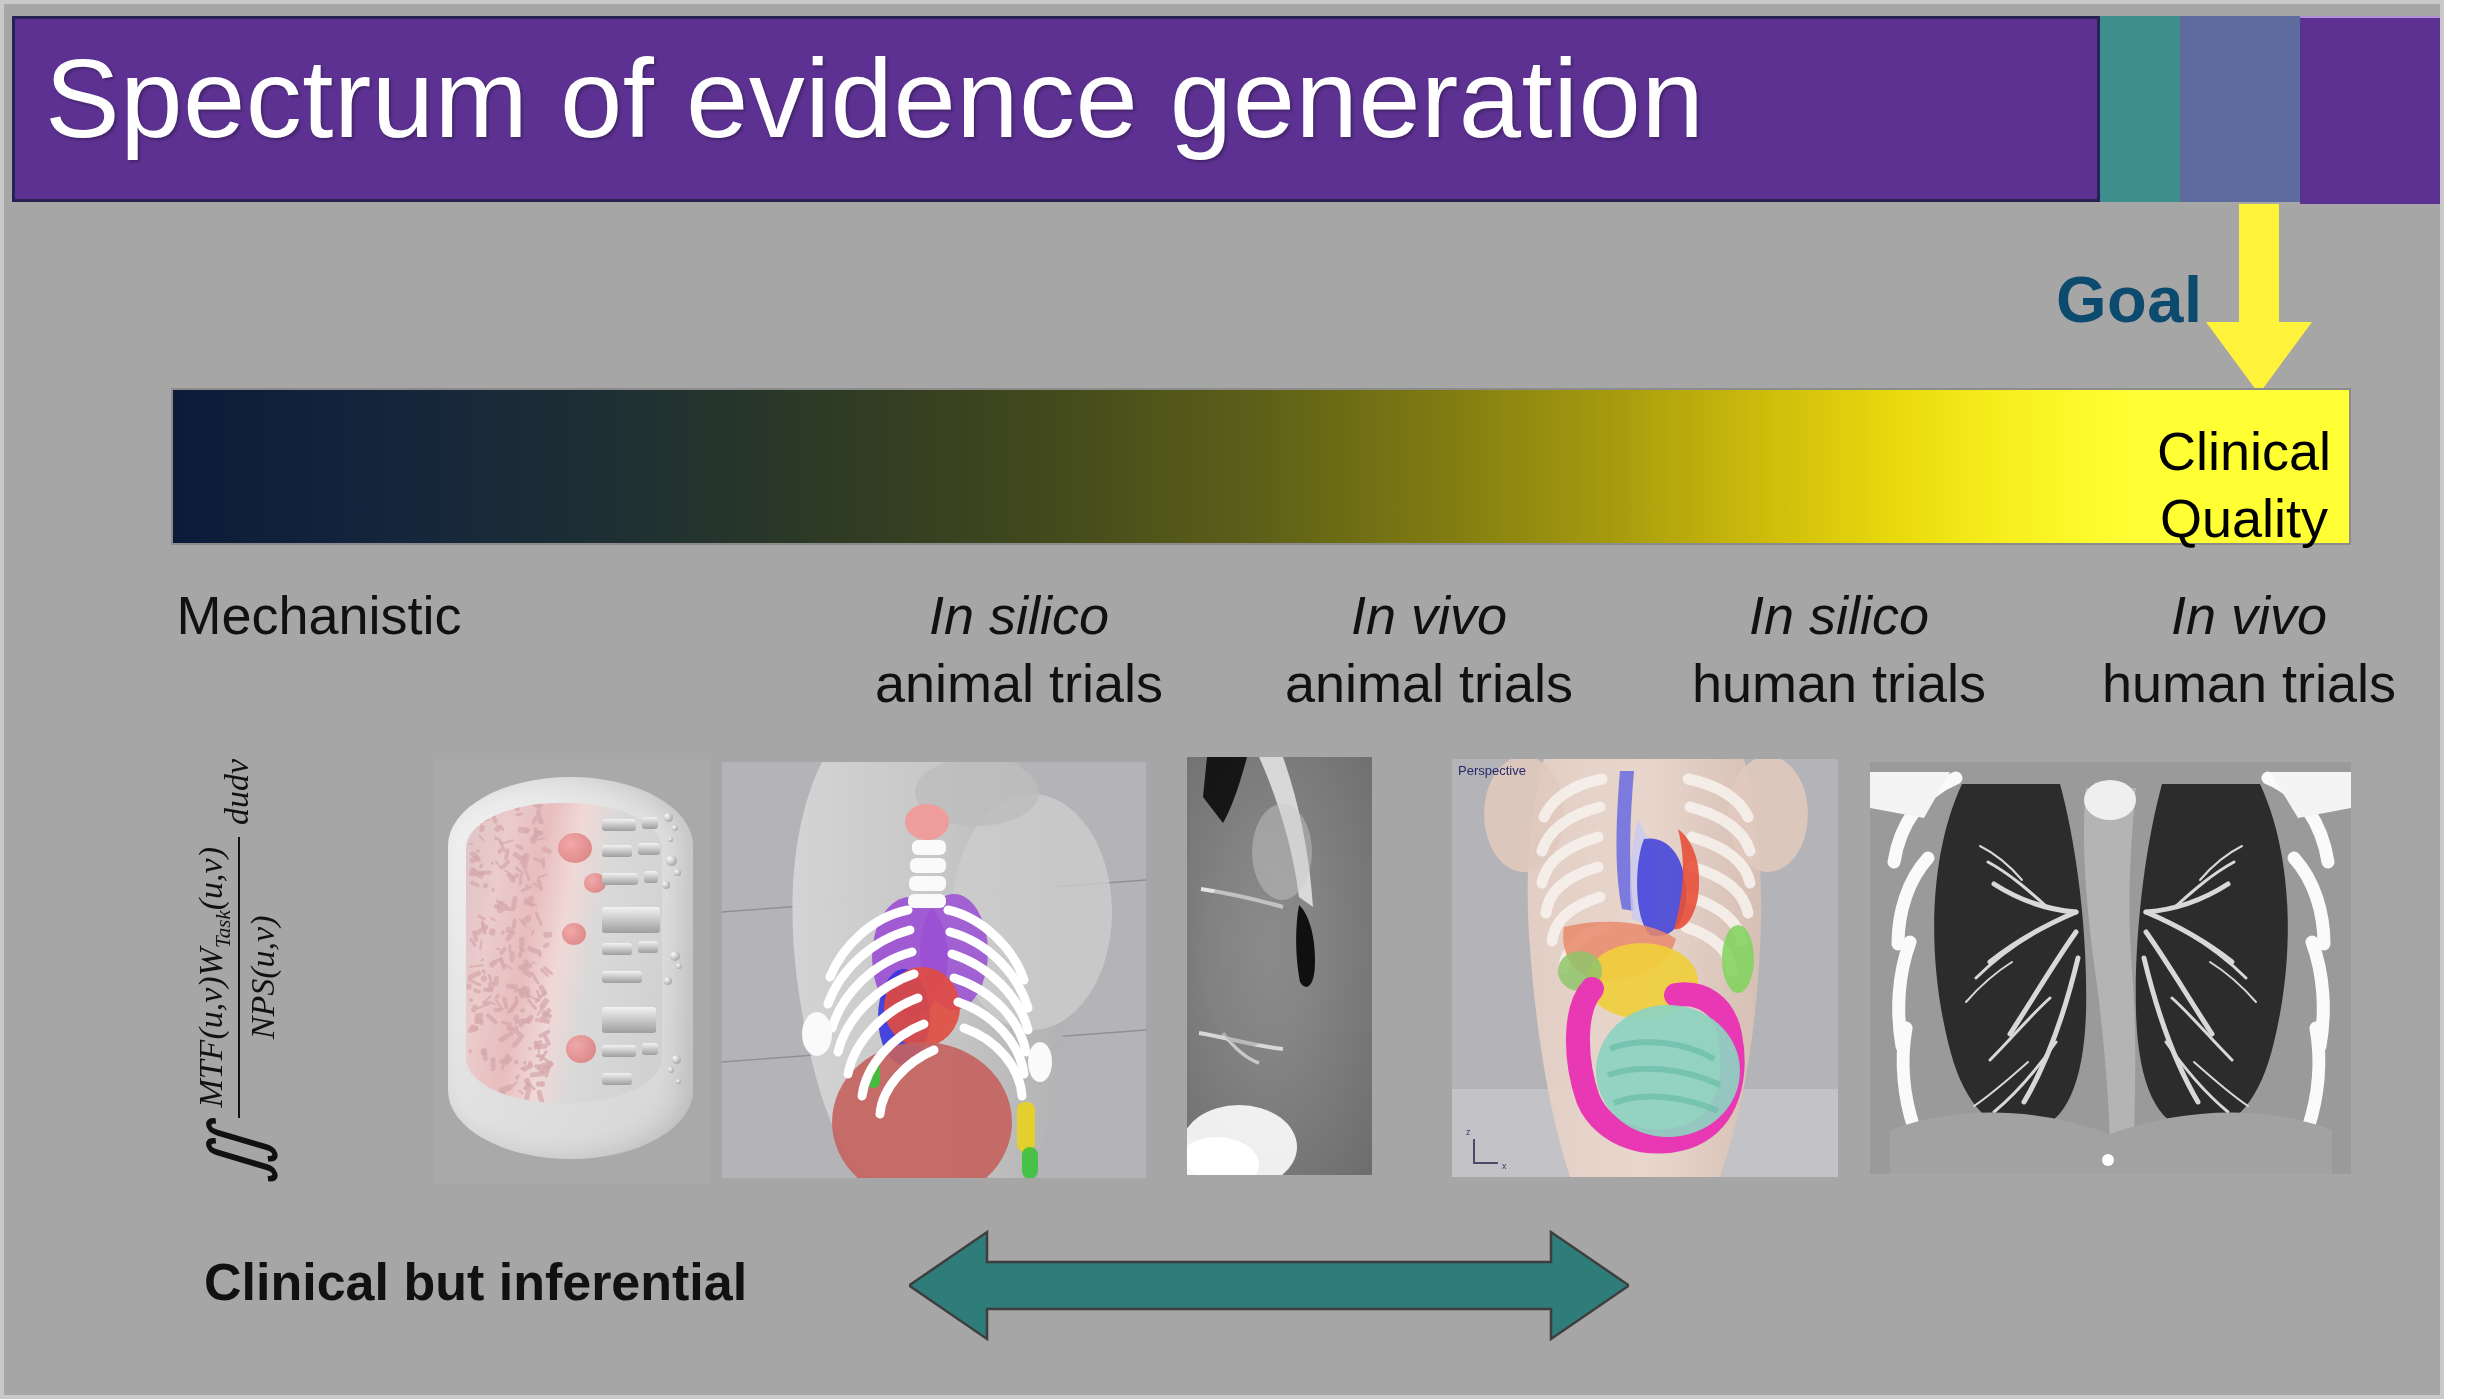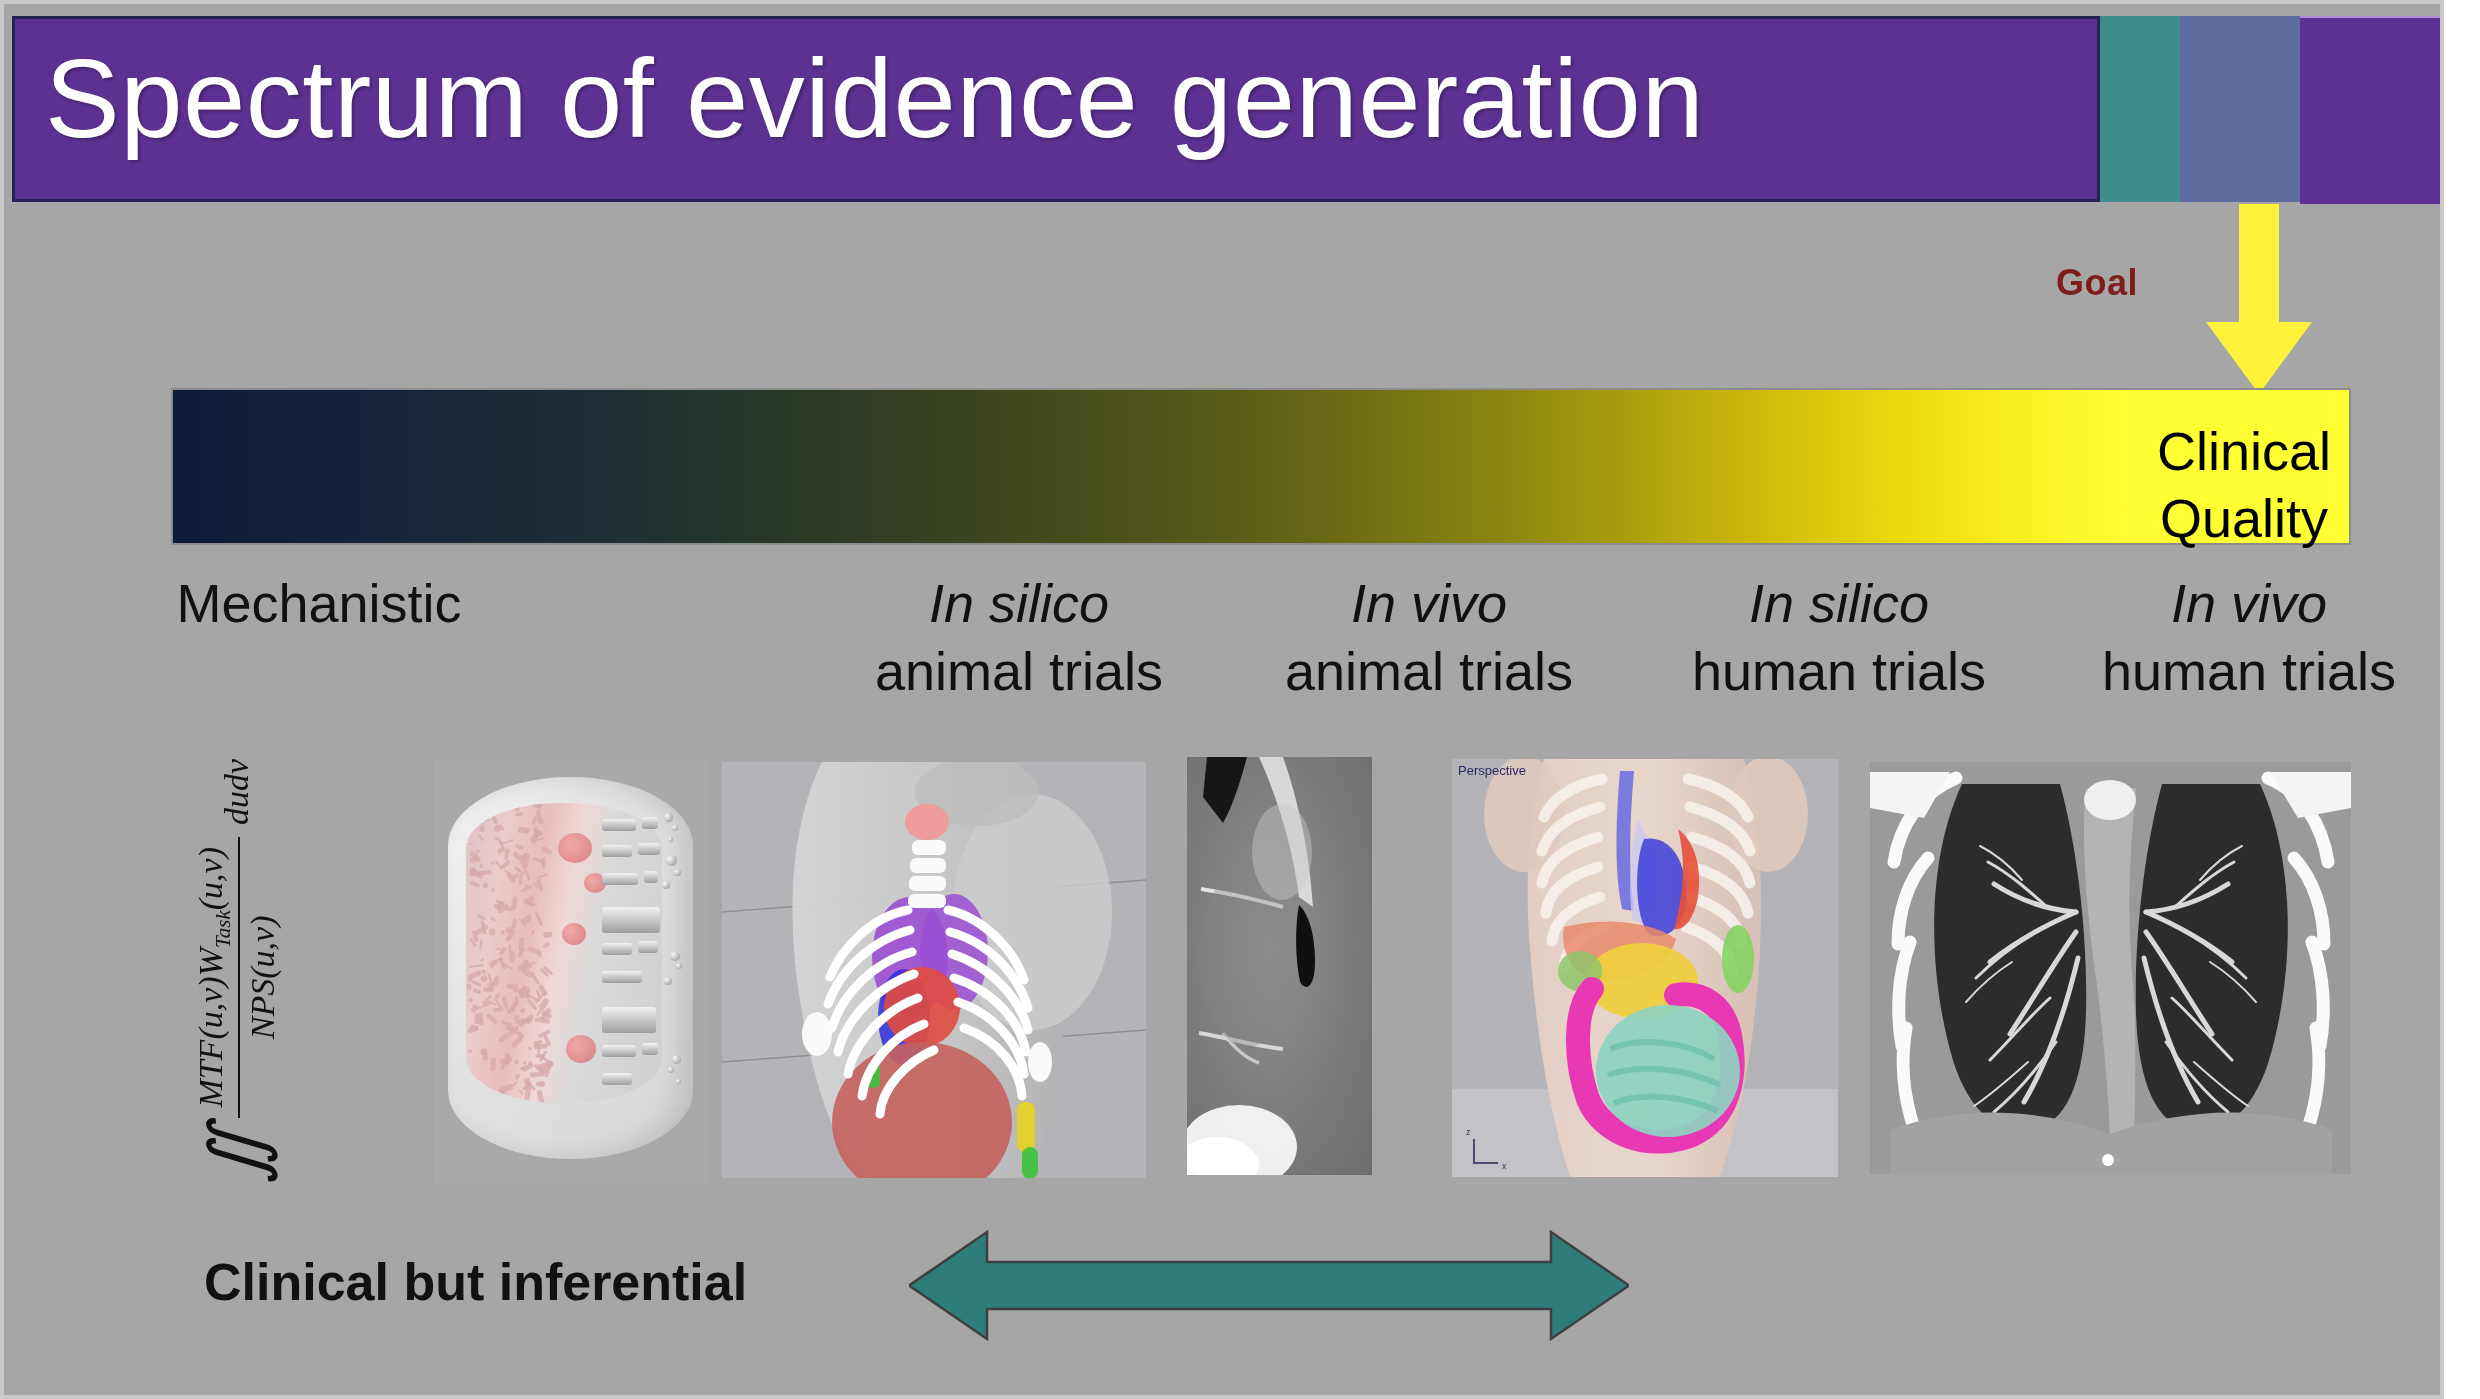--- a/index.html
+++ b/index.html
@@ -38,23 +38,23 @@
   
   .accent{position:absolute;top:12px;height:186px;}
   #accent-teal  {left:2096px; width:80px;  background:#3E8E8E;}
   #accent-blue  {left:2176px; width:120px; background:#5E6B9E;}
   #accent-purple{left:2296px; width:184px; background:#5C3191;border-top:2px solid #B18FD6;}
 
   
   #goal-label{
     position:absolute;
     left:2052px; top:258px;
-    font-size:36px;
+    font-size:65px;
     font-weight:bold;
-    color:#7f1d1d;
+    color:#0c4a6e;
     letter-spacing:0.5px;
   }
   #goal-arrow{
     position:absolute;
     left:2202px; top:200px;
     width:106px; height:190px;
   }
 
   
   #spectrum-bar{
@@ -84,21 +84,21 @@
     color:#000000;
     font-size:54px;
     line-height:67px;
     text-align:center;
     font-weight:400;
   }
 
   
   #stage-labels{
     position:absolute;
-    left:100px; top:565px;
+    left:100px; top:577px;
     width:2300px; height:145px;
   }
   .stage-label{
     position:absolute;
     text-align:center;
     color:#111111;
     font-size:54px;
     line-height:68px;
     font-weight:400;
   }

